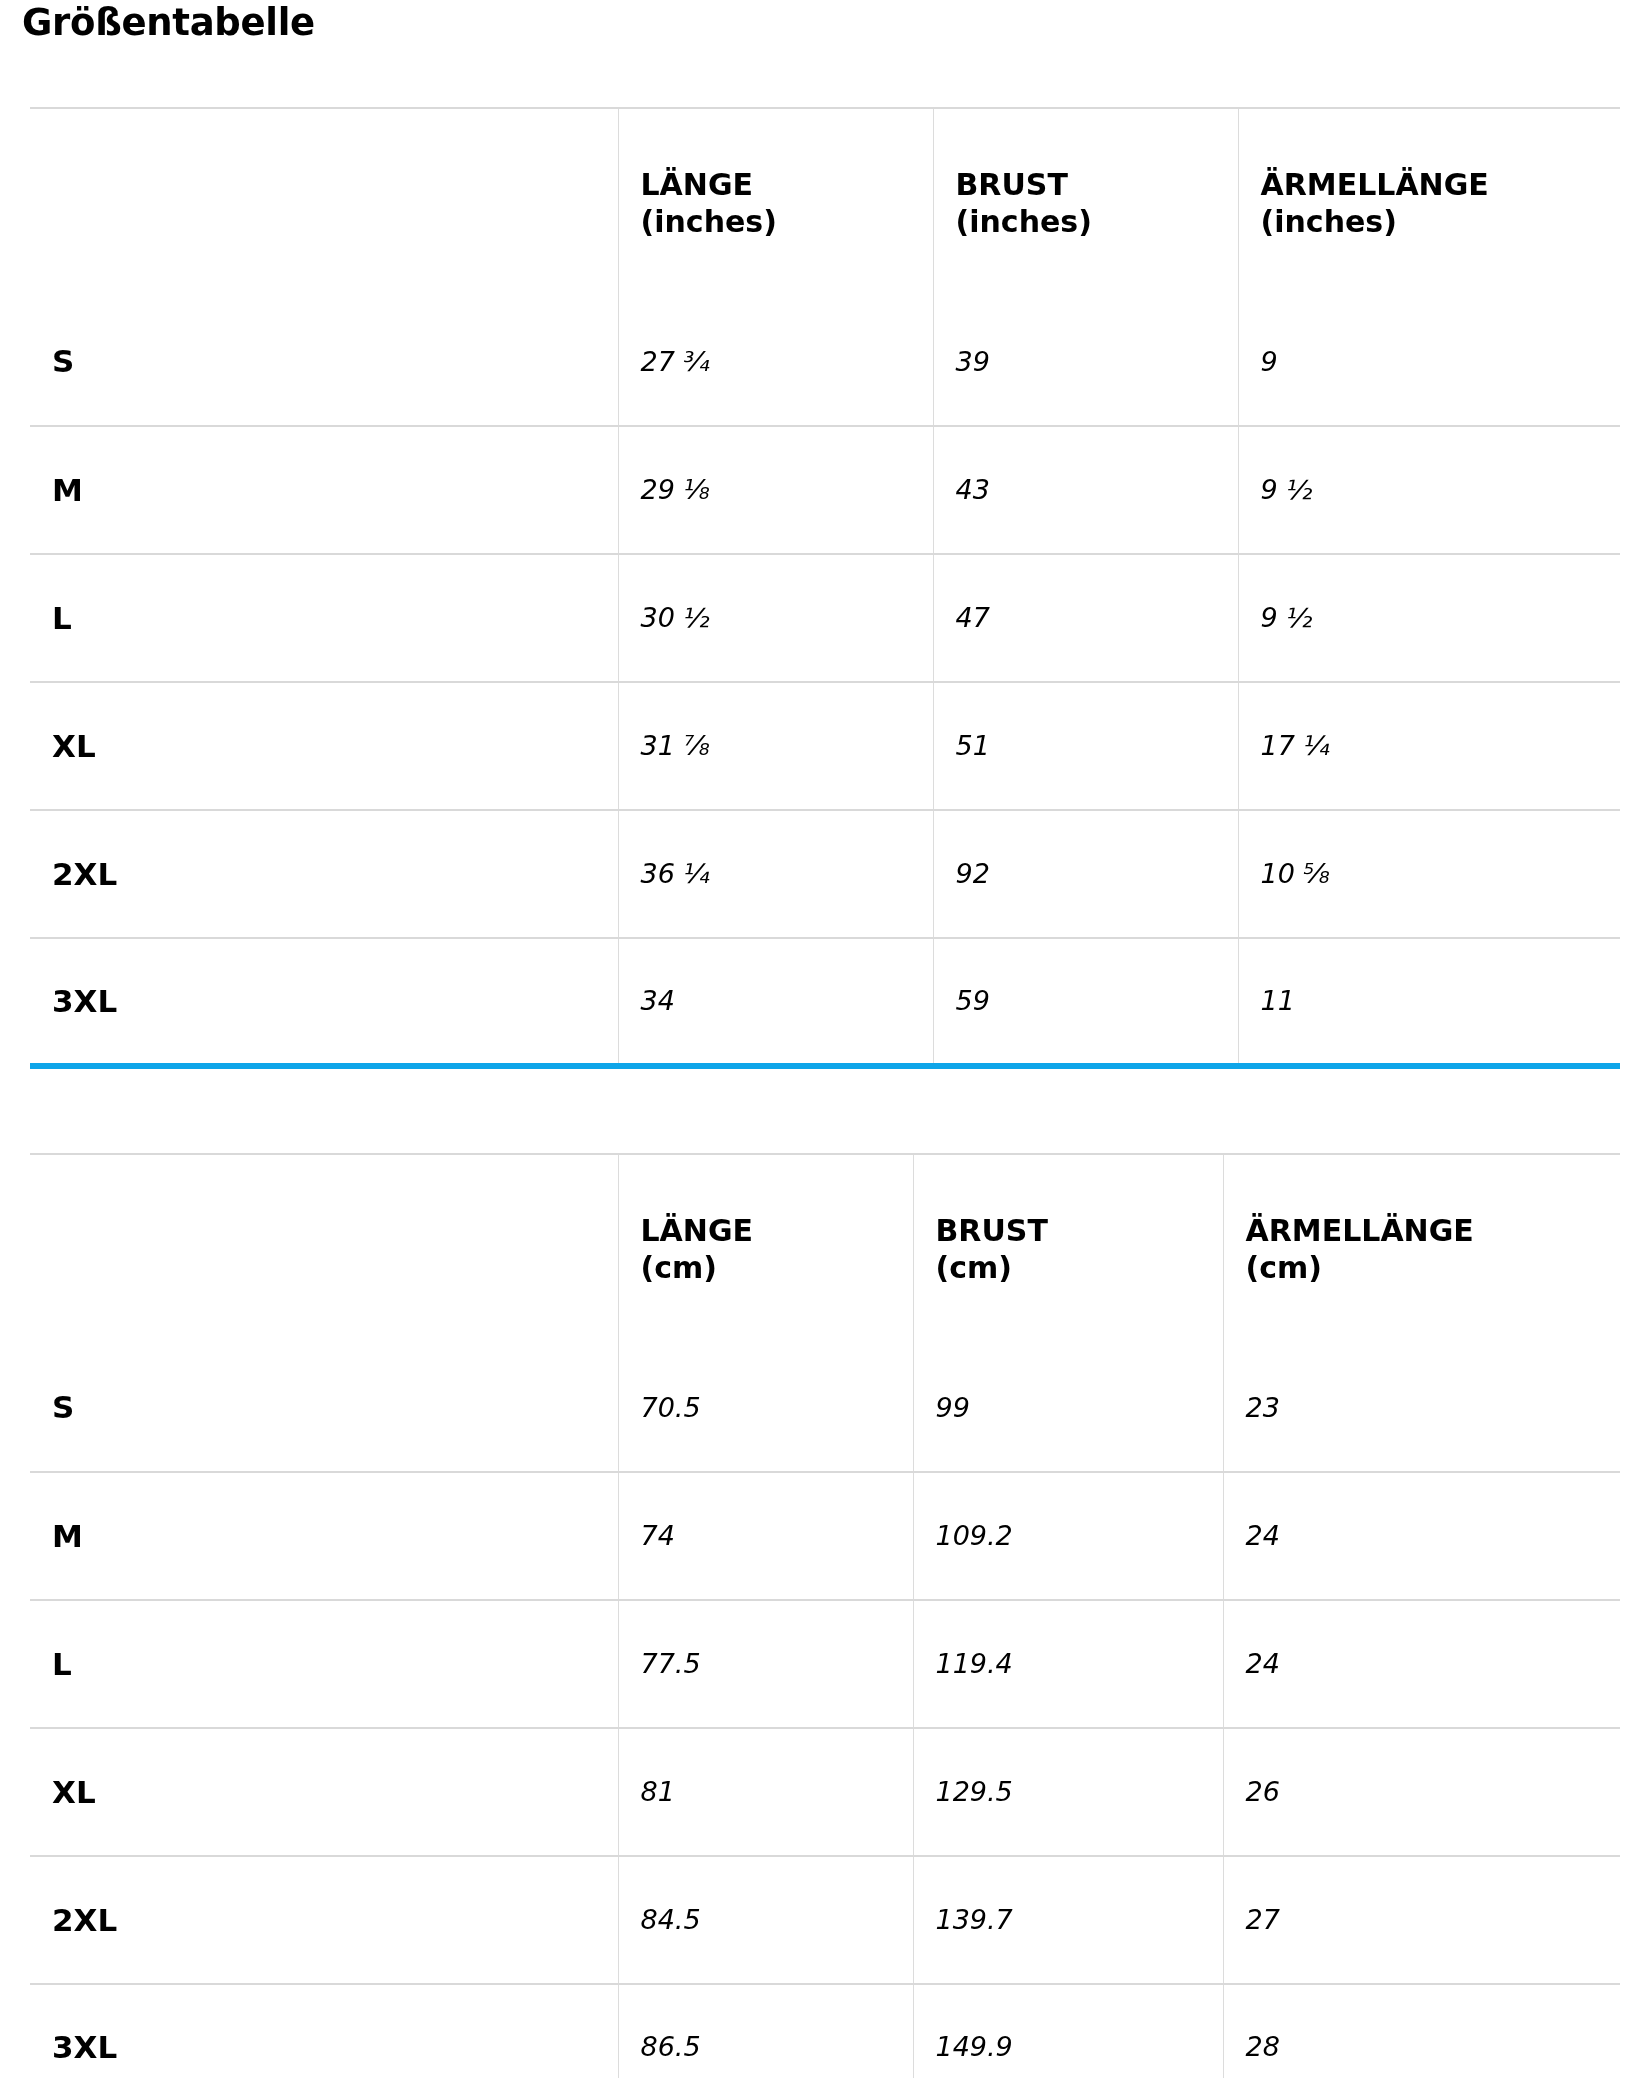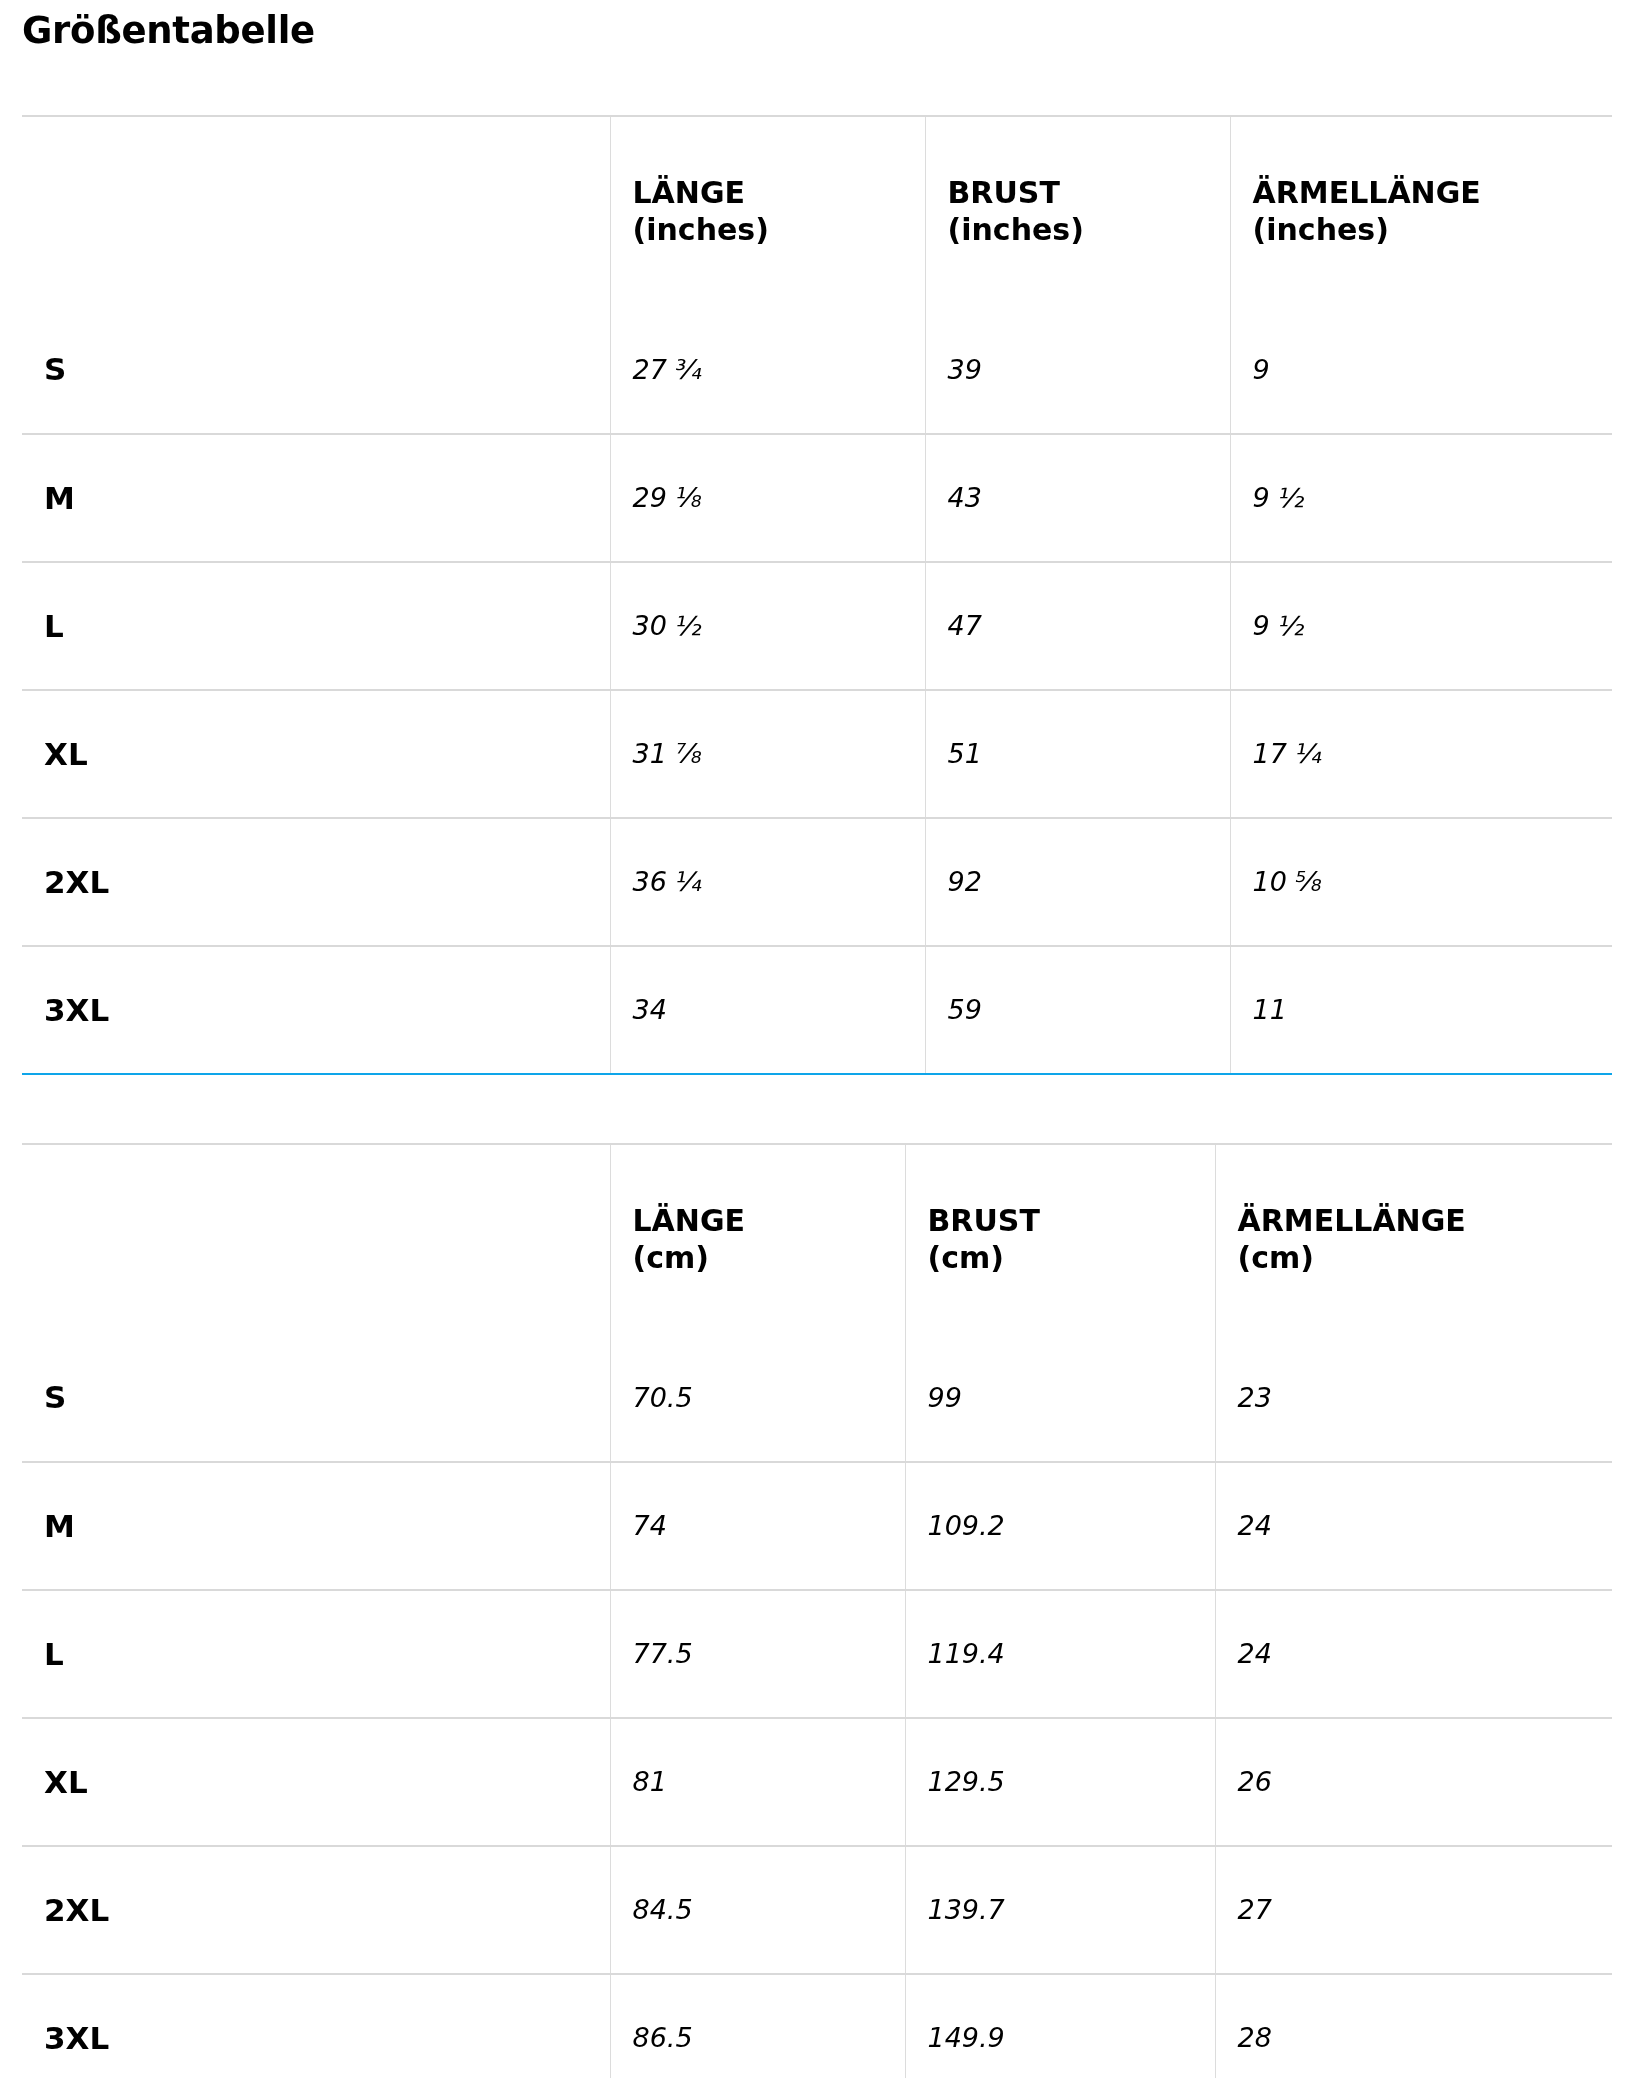--- a/index.html
+++ b/index.html
@@ -15,42 +15,42 @@
     font-family: "DejaVu Sans", "Liberation Sans", sans-serif;
     color: #000000;
     -webkit-font-smoothing: antialiased;
   }
 
   .page {
     position: relative;
     width: 1634px;
     height: 2078px;
     box-sizing: border-box;
-    padding: 10px 0 0 22px;
+    padding: 2px 0 0 22px;
   }
 
   
   .chart-title {
     font-size: 37px;
     font-weight: 700;
     line-height: 1.05;
     letter-spacing: -0.3px;
     margin: 0;
     padding: 2px 0 0 0;
     white-space: nowrap;
   }
 
   
   .size-table {
     border-collapse: collapse;
     table-layout: fixed;
     width: 1590px;
-    margin: 0;
+    margin: 8px;
     border-top: 2px solid #d9d9d9;
-    border-bottom: 2px solid #0ea5e9;
+    border-bottom: 6px solid #0ea5e9;
   }
 
   .size-table tr {
     border-bottom: 2px solid #d9d9d9;
   }
   .size-table tr:last-child {
     border-bottom: none;
   }
 
   .size-table th,

